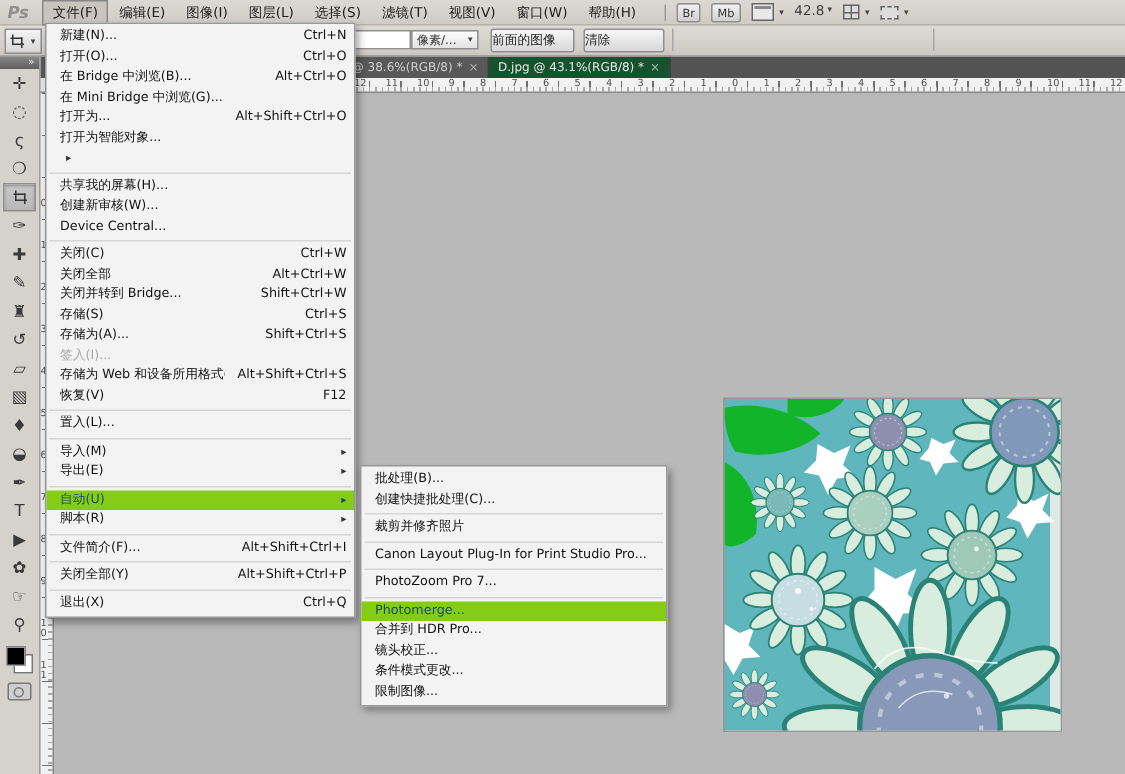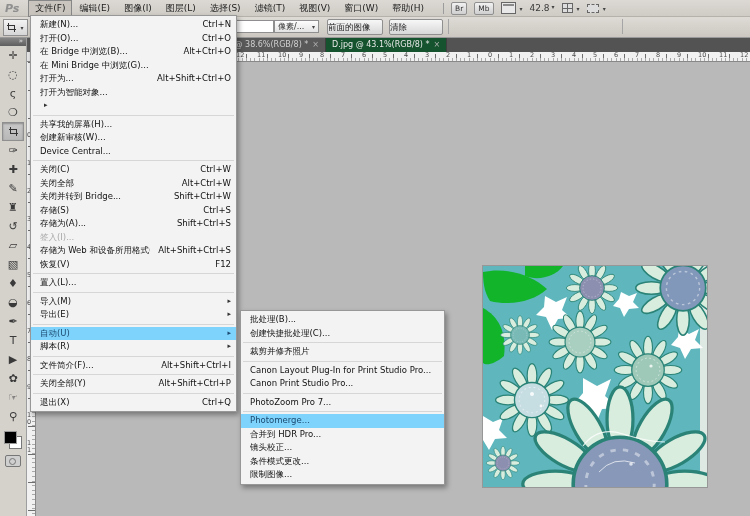--- a/index.html
+++ b/index.html
@@ -68,21 +68,21 @@
   .doc-image{position:absolute;left:447px;top:204px;width:224px;height:221px;box-shadow:0 0 0 1px rgba(0,0,0,.18)}
 
   
   .menu{position:absolute;background:#f3f3f3;border:1px solid #979797;box-shadow:2px 3px 5px rgba(0,0,0,.35);font-size:8.5px;color:#111;padding:2px 0;box-sizing:border-box}
   #file-menu{left:30px;top:15px;width:207px;z-index:50}
   #auto-submenu{left:240px;top:310px;width:205px;z-index:60}
   .mi{display:flex;align-items:flex-start;height:13.5px;line-height:13.5px;padding:0 5px 0 9px;white-space:nowrap;overflow:hidden}
   .mi .lab{flex:1 1 auto;overflow:hidden}
   .mi .sc{margin-left:8px;color:#111}
   .mi .ar{margin-left:4px;font-size:7px;color:#333}
-  .mi.hl{background:#7dd3fc;color:#1c4a70}
+  .mi.hl{background:#84cc16;color:#1c4a70}
   .mi.hl .sc,.mi.hl .ar{color:#1c4a70}
   .mi.dis{color:#a8a8a8}
   .msep{height:1px;background:#d6d6d6;margin:2px 2px}
 </style>
 </head>
 <body>
 
 <div class="app">
 
   <div class="menubar">
@@ -422,23 +422,20 @@
         <span class="lab">创建快捷批处理(C)...</span>
       </div>
       <div class="msep"></div>
       <div class="mi">
         <span class="lab">裁剪并修齐照片</span>
       </div>
       <div class="msep"></div>
       <div class="mi">
         <span class="lab">Canon Layout Plug-In for Print Studio Pro...</span>
       </div>
-      <div class="mi">
-        <span class="lab">Canon Print Studio Pro...</span>
-      </div>
       <div class="msep"></div>
       <div class="mi">
         <span class="lab">PhotoZoom Pro 7...</span>
       </div>
       <div class="msep"></div>
       <div class="mi hl">
         <span class="lab">Photomerge...</span>
       </div>
       <div class="mi">
         <span class="lab">合并到 HDR Pro...</span>

